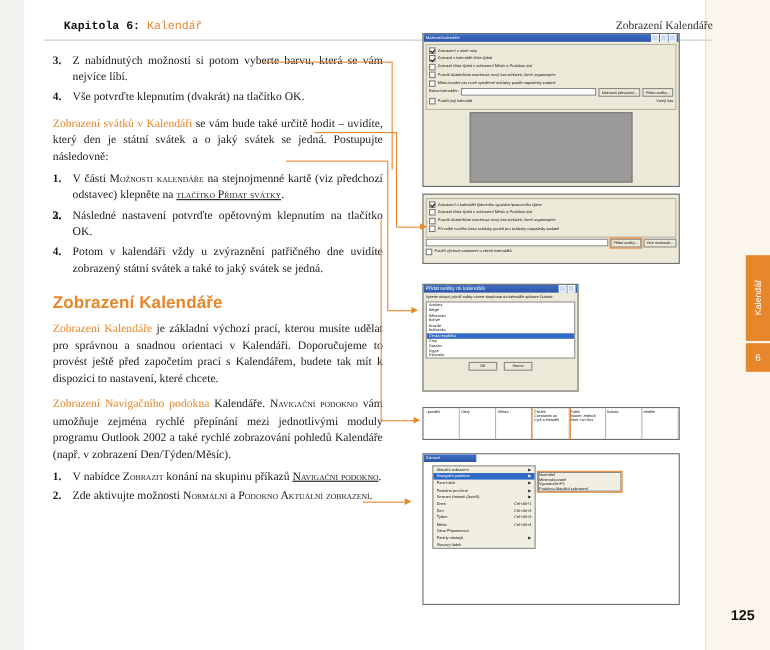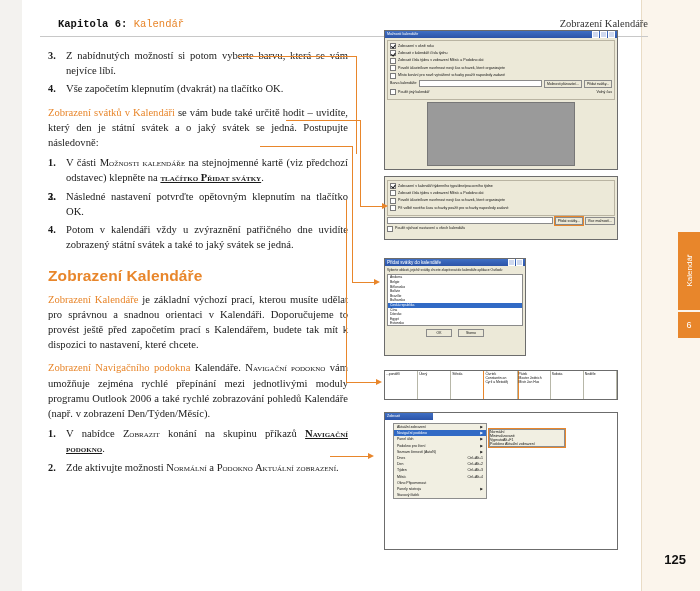--- a/index.html
+++ b/index.html
@@ -46,21 +46,21 @@
   }
   .num-item{
     position:relative;padding-left:18px;margin-bottom:3px;
   }
   .num-item .num{
     position:absolute;left:0;top:0;font-weight:bold;font-size:10.3px;
   }
   .para{margin:8px 0 0 0;}
   .orange{color:#e8862b;}
   .sc{font-variant:small-caps;}
-  .ul{ text-decoration:underline;font-weight:bold; }
+  .ul{ text-decoration:underline; }
   h2.section{
     color:#e8862b;
     font-family:"Liberation Sans", sans-serif;
     font-size:15.5px;
     font-weight:bold;
     margin:16px 0 6px 0;
     letter-spacing:0.1px;
   }
   .list-block{margin-top:5px;}
   
@@ -160,21 +160,21 @@
   </div>
 
   <div class="textcol">
 
     <div class="num-item">
       <span class="num">3.</span>
       <span>Z nabídnutých možností si potom vyberte barvu, která se vám nejvíce líbí.</span>
     </div>
     <div class="num-item">
       <span class="num">4.</span>
-      <span>Vše započetím klepnutím (dvakrát) na tlačítko OK.</span>
+      <span>Vše potvrďte klepnutím (dvakrát) na tlačítko OK.</span>
     </div>
 
     <p class="para">
       <span class="orange">Zobrazení svátků v Kalendáři</span><span> se vám bude také určitě hodit – uvidíte, který den je státní svátek a o jaký svátek se jedná. Postupujte následovně:</span>
     </p>
 
     <div class="list-block">
       <div class="num-item">
         <span class="num">1.</span>
         <span><span>V části </span><span class="sc">Možnosti kalendáře</span><span> na stejnojmenné kartě (viz předchozí odstavec) klepněte na </span><span class="sc ul">tlačítko Přidat svátky</span><span>.</span></span>
@@ -192,21 +192,21 @@
       </div>
     </div>
 
     <h2 class="section">Zobrazení Kalendáře</h2>
 
     <p class="para">
       <span class="orange">Zobrazení Kalendáře</span><span> je základní výchozí prací, kterou musíte udělat pro správnou a snadnou orientaci v Kalendáři. Doporučujeme to provést ještě před započetím prací s Kalendářem, budete tak mít k dispozici to nastavení, které chcete.</span>
     </p>
 
     <p class="para">
-      <span class="orange">Zobrazení Navigačního podokna</span><span> Kalendáře. </span><span class="sc">Navigační podokno</span><span> vám umožňuje zejména rychlé přepínání mezi jednotlivými moduly programu Outlook 2006 a také rychlé zobrazování pohledů Kalendáře (např. v zobrazení Den/Týden/Měsíc).</span>
+      <span class="orange">Zobrazení Navigačního podokna</span><span> Kalendáře. </span><span class="sc">Navigační podokno</span><span> vám umožňuje zejména rychlé přepínání mezi jednotlivými moduly programu Outlook 2002 a také rychlé zobrazování pohledů Kalendáře (např. v zobrazení Den/Týden/Měsíc).</span>
     </p>
 
 
     <div class="list-block">
       <div class="num-item">
         <span class="num">1.</span>
         <span><span>V nabídce </span><span class="sc">Zobrazit</span><span> konání na skupinu příkazů </span><span class="sc ul">Navigační podokno</span><span>.</span></span>
       </div>
       <div class="num-item">
         <span class="num">2.</span>

